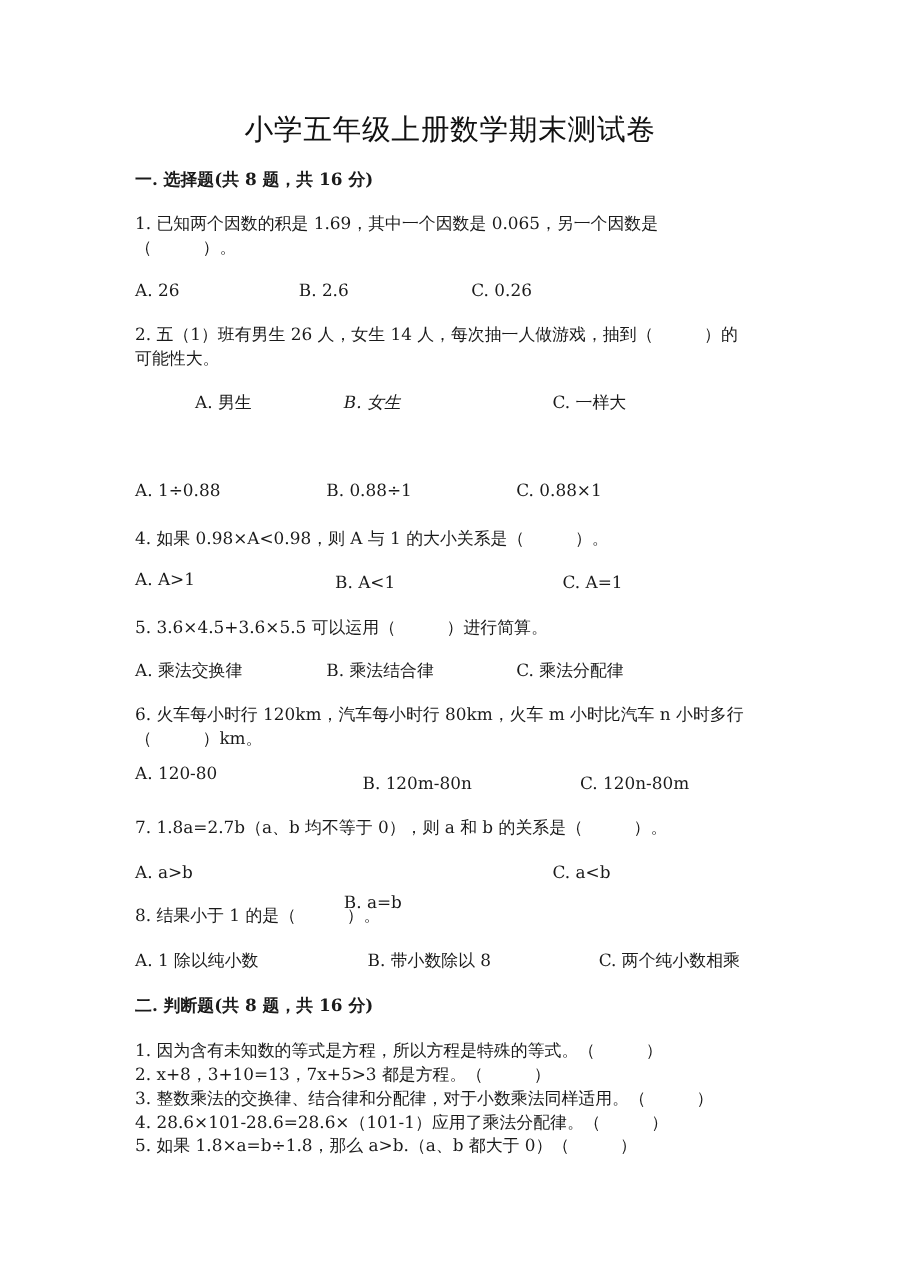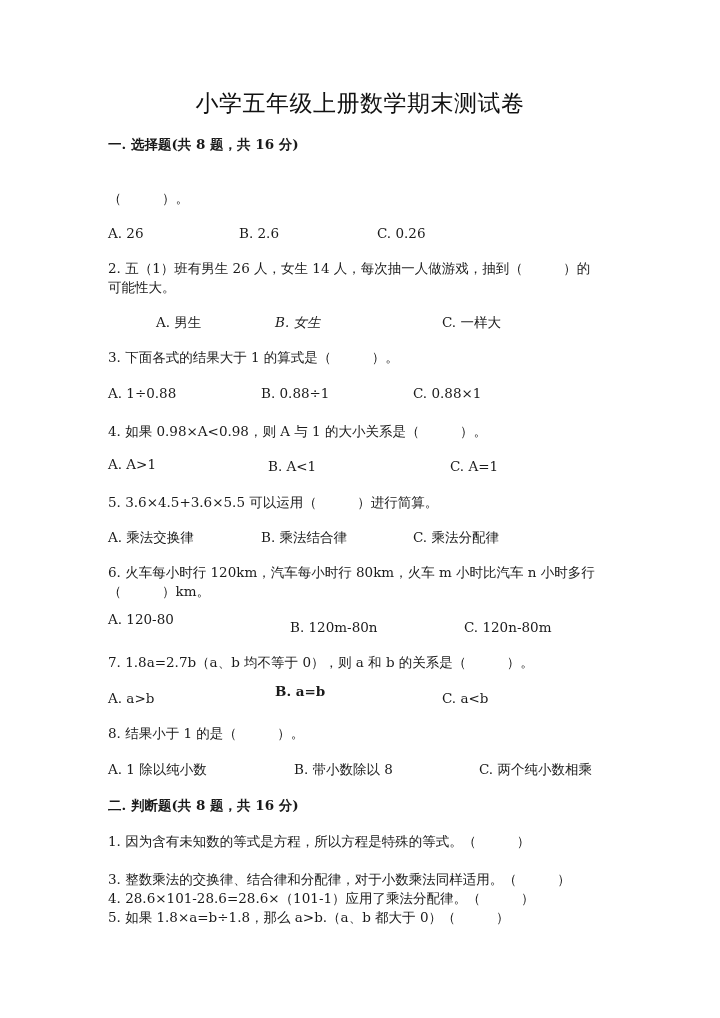--- a/index.html
+++ b/index.html
@@ -49,32 +49,32 @@
   </style>
 </head>
 <body>
 
 <div class="page">
 
   <div class="title">小学五年级上册数学期末测试卷</div>
 
   <div class="line heading" style="top:135px;">一. 选择题(共 8 题，共 16 分)</div>
 
+  <div class="line" style="top:170px;">1. 已知两个因数的积是 1.69，其中一个因数是 0.065，另一个因数是</div>
   <div class="line" style="top:189px;">（　　　）。</div>
   <div class="opt" style="left:108px; top:224px;">A. 26</div>
   <div class="opt" style="left:239px; top:224px;">B. 2.6</div>
   <div class="opt" style="left:377px; top:224px;">C. 0.26</div>
 
   <div class="line" style="top:259px;">2. 五（1）班有男生 26 人，女生 14 人，每次抽一人做游戏，抽到（　　　）的</div>
   <div class="line" style="top:278px;">可能性大。</div>
   <div class="opt" style="left:108px; top:313px;margin-left:48px;">A. 男生</div>
   <div class="opt" style="left:275px; top:313px;font-style:italic;">B. 女生</div>
   <div class="opt" style="left:442px; top:313px;">C. 一样大</div>
 
-  <div class="line" style="top:348px;">3. 下面各式的结果大于 1 的算式是（　　　）。</div>
   <div class="opt" style="left:108px; top:384px;">A. 1÷0.88</div>
   <div class="opt" style="left:261px; top:384px;">B. 0.88÷1</div>
   <div class="opt" style="left:413px; top:384px;">C. 0.88×1</div>
 
   <div class="line" style="top:422px;">4. 如果 0.98×A&lt;0.98，则 A 与 1 的大小关系是（　　　）。</div>
   <div class="opt" style="left:108px; top:455px;">A.  A&gt;1</div>
   <div class="opt" style="left:268px; top:457px;">B.  A&lt;1</div>
   <div class="opt" style="left:450px; top:457px;">C.  A=1</div>
 
   <div class="line" style="top:493px;">5. 3.6×4.5+3.6×5.5 可以运用（　　　）进行简算。</div>
@@ -83,28 +83,29 @@
   <div class="opt" style="left:413px; top:528px;">C. 乘法分配律</div>
 
   <div class="line" style="top:563px;">6. 火车每小时行 120km，汽车每小时行 80km，火车 m 小时比汽车 n 小时多行</div>
   <div class="line" style="top:582px;">（　　　）km。</div>
   <div class="opt" style="left:108px; top:610px;">A. 120-80</div>
   <div class="opt" style="left:290px; top:618px;">B. 120m-80n</div>
   <div class="opt" style="left:464px; top:618px;">C. 120n-80m</div>
 
   <div class="line" style="top:653px;">7. 1.8a=2.7b（a、b 均不等于 0），则 a 和 b 的关系是（　　　）。</div>
   <div class="opt" style="left:108px; top:689px;">A. a&gt;b</div>
-  <div class="opt" style="left:275px; top:682px;font-weight:bold;">B. a=b</div>
+  <div class="opt" style="left:275px; top:713px;">B. a=b</div>
   <div class="opt" style="left:442px; top:689px;">C. a&lt;b</div>
 
   <div class="line" style="top:724px;">8. 结果小于 1 的是（　　　）。</div>
   <div class="opt" style="left:108px; top:760px;">A. 1 除以纯小数</div>
   <div class="opt" style="left:294px; top:760px;">B. 带小数除以 8</div>
   <div class="opt" style="left:479px; top:760px;">C. 两个纯小数相乘</div>
 
   <div class="line heading" style="top:796px;">二. 判断题(共 8 题，共 16 分)</div>
 
   <div class="line" style="top:832px;">1. 因为含有未知数的等式是方程，所以方程是特殊的等式。（　　　）</div>
+  <div class="line" style="top:851px;">2. x+8，3+10=13，7x+5&gt;3 都是方程。（　　　）</div>
   <div class="line" style="top:870px;">3. 整数乘法的交换律、结合律和分配律，对于小数乘法同样适用。（　　　）</div>
   <div class="line" style="top:889px;">4. 28.6×101-28.6=28.6×（101-1）应用了乘法分配律。（　　　）</div>
   <div class="line" style="top:908px;">5. 如果 1.8×a=b÷1.8，那么 a&gt;b.（a、b 都大于 0）（　　　）</div>
 
 </div>
 
 </body></html>

